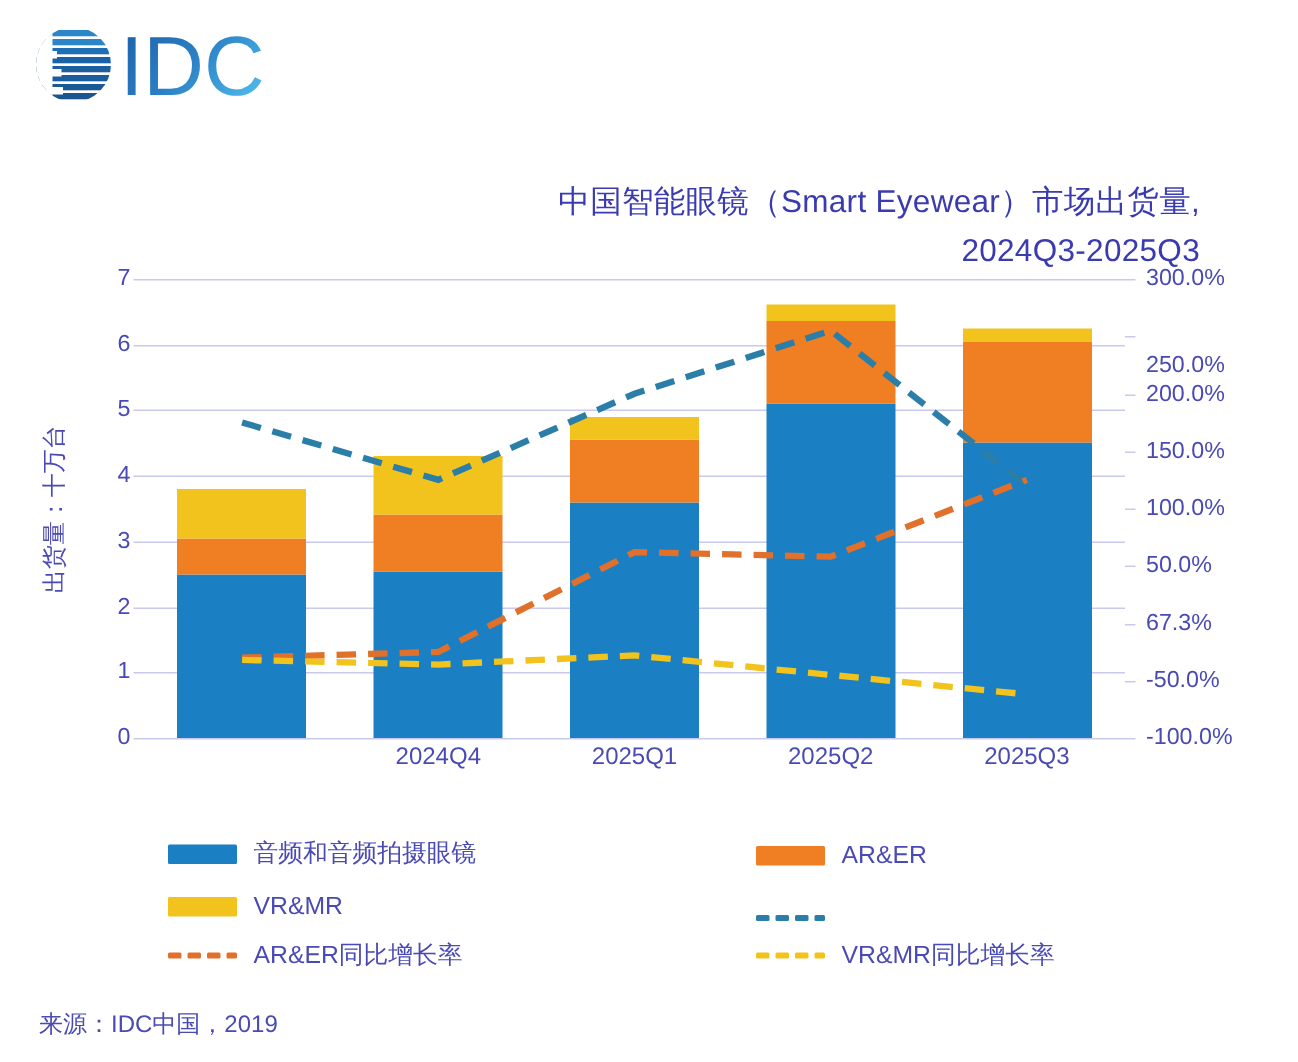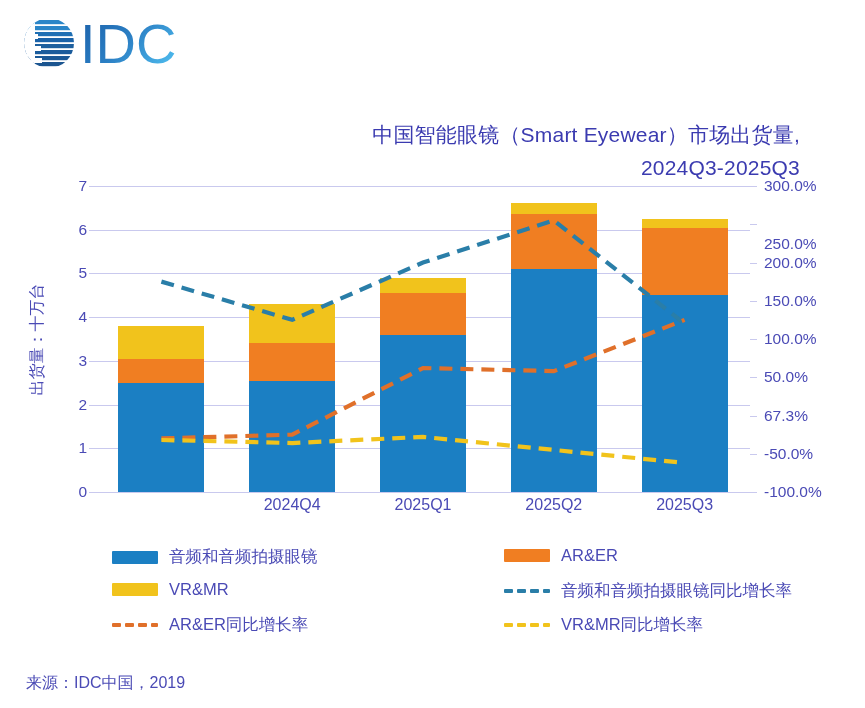--- a/index.html
+++ b/index.html
@@ -152,21 +152,21 @@
   
   #legend {
     position: absolute;
     left: 112px;
     top: 546px;
     width: 740px;
   }
   .legend-row {
     display: flex;
     height: 34px;
-    align-items: flex-start;
+    align-items: flex-end;
   }
   .legend-item {
     display: flex;
     align-items: center;
     white-space: nowrap;
   }
   .legend-item.col1 { width: 392px; }
   .legend-item.col2 { width: 348px; }
   .swatch-box {
     width: 46px;
@@ -347,21 +347,20 @@
           <span class="swatch-box" style="background: rgb(241, 195, 28);"></span>
           <span class="legend-label">VR&amp;MR</span>
         </div>
         <div class="legend-item col2">
           <span class="swatch-dash">
             <i style="background: rgb(42, 126, 168);"></i>
             <i style="background: rgb(42, 126, 168);"></i>
             <i style="background: rgb(42, 126, 168);"></i>
             <i style="background: rgb(42, 126, 168);"></i>
           </span>
-          <span class="legend-label">音频和音频拍摄眼镜同比增长率</span>
         </div>
       </div>
       <div class="legend-row">
         <div class="legend-item col1">
           <span class="swatch-dash">
             <i style="background: rgb(224, 112, 42);"></i>
             <i style="background: rgb(224, 112, 42);"></i>
             <i style="background: rgb(224, 112, 42);"></i>
             <i style="background: rgb(224, 112, 42);"></i>
           </span>

